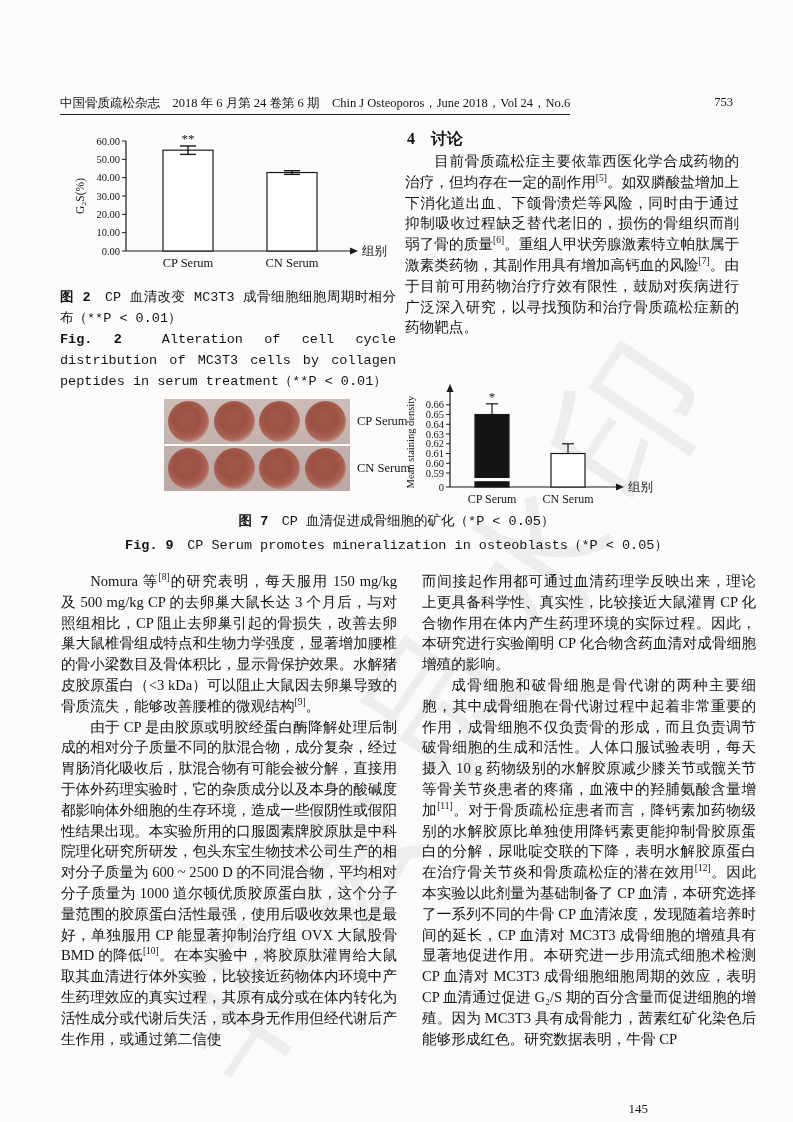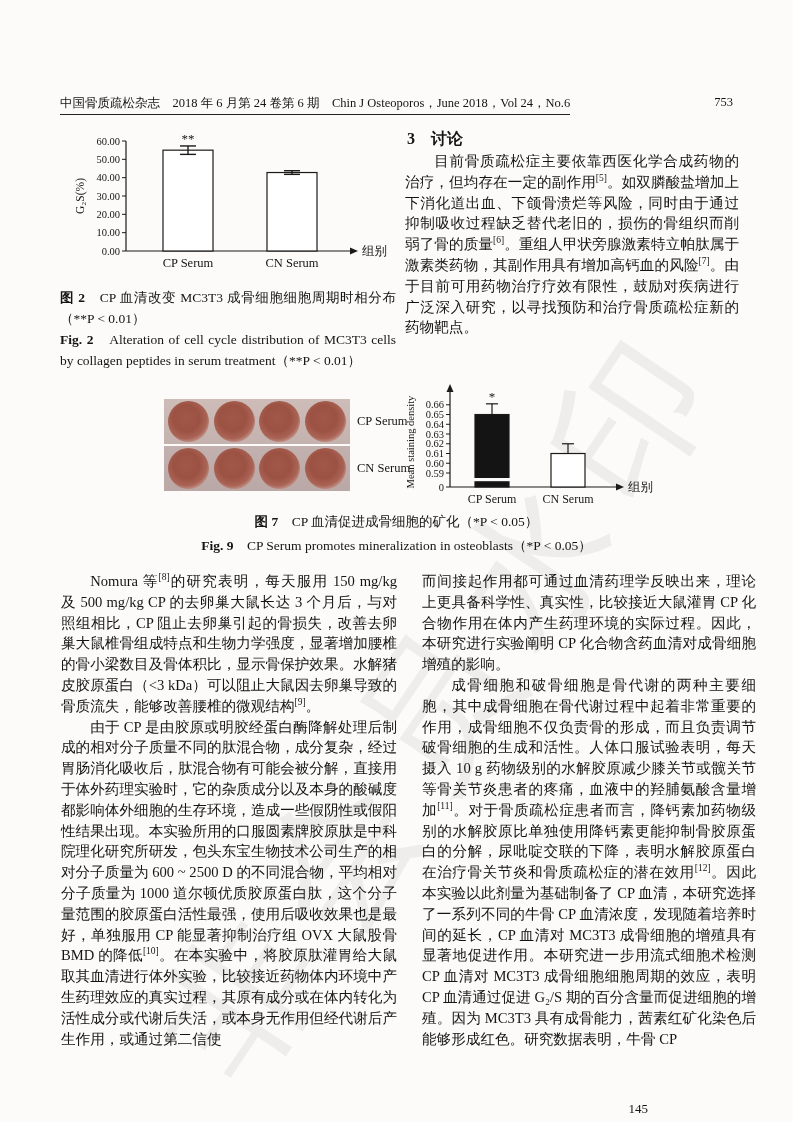--- a/index.html
+++ b/index.html
@@ -12,21 +12,21 @@
   
   .hdr{position:absolute;left:60px;top:62px;width:673px;font-size:12.5px;}
   .hdr-journal{display:inline-block;border-bottom:1px solid #222;padding-bottom:2px;}
   .hdr-page{position:absolute;right:0;top:0;text-align:center;}
   
   svg.chart{position:absolute;overflow:visible;}
   #chart-fig2{left:70px;top:94px;}
   #chart-fig3{left:404px;top:350px;}
   svg.chart text{font-family:"Liberation Serif","DejaVu Serif",serif;fill:#141414;}
   
-  .cap{font-size:13.5px;line-height:21px;text-align:justify;}
+  .cap{font-size:13.5px;line-height:21px;text-align:justify;font-family:Liberation Mono, monospace;}
   .cap b{font-weight:bold;}
   .cap-fig2{position:absolute;left:60px;top:254px;width:336px;}
   .cap-fig3{position:absolute;left:0;top:478px;width:793px;text-align:center;}
   .cap-fig3 .cap-line{margin:0 0 3px 0;}
   
   .sec-head{position:absolute;left:407px;top:96px;font-size:16px;font-weight:bold;margin:0;}
   .disc-p1{position:absolute;left:405px;top:118px;width:334px;}
   
   .wells{position:absolute;left:164px;top:366px;}
   .well-row{display:flex;align-items:center;margin-bottom:2px;}
@@ -94,21 +94,21 @@
 
     <div class="cap cap-fig2">
       <div class="cap-line">
         <b>图 2</b>　<span>CP 血清改变 MC3T3 成骨细胞细胞周期时相分布（**P &lt; 0.01）</span>
       </div>
       <div class="cap-line">
         <b>Fig. 2</b>　<span>Alteration of cell cycle distribution of MC3T3 cells by collagen peptides in serum treatment（**P &lt; 0.01）</span>
       </div>
     </div>
 
-    <h2 class="sec-head">3　讨论</h2>
+    <h2 class="sec-head">4　讨论</h2>
     <p class="body-p indent disc-p1">目前骨质疏松症主要依靠西医化学合成药物的治疗，但均存在一定的副作用<sup>[5]</sup>。如双膦酸盐增加上下消化道出血、下颌骨溃烂等风险，同时由于通过抑制吸收过程缺乏替代老旧的，损伤的骨组织而削弱了骨的质量<sup>[6]</sup>。重组人甲状旁腺激素特立帕肽属于激素类药物，其副作用具有增加高钙血的风险<sup>[7]</sup>。由于目前可用药物治疗疗效有限性，鼓励对疾病进行广泛深入研究，以寻找预防和治疗骨质疏松症新的药物靶点。</p>
 
     <div class="wells">
       <div class="well-row">
         <div class="well-strip r1">
           <span class="well"></span>
           <span class="well"></span>
           <span class="well"></span>
           <span class="well"></span>
         </div>

